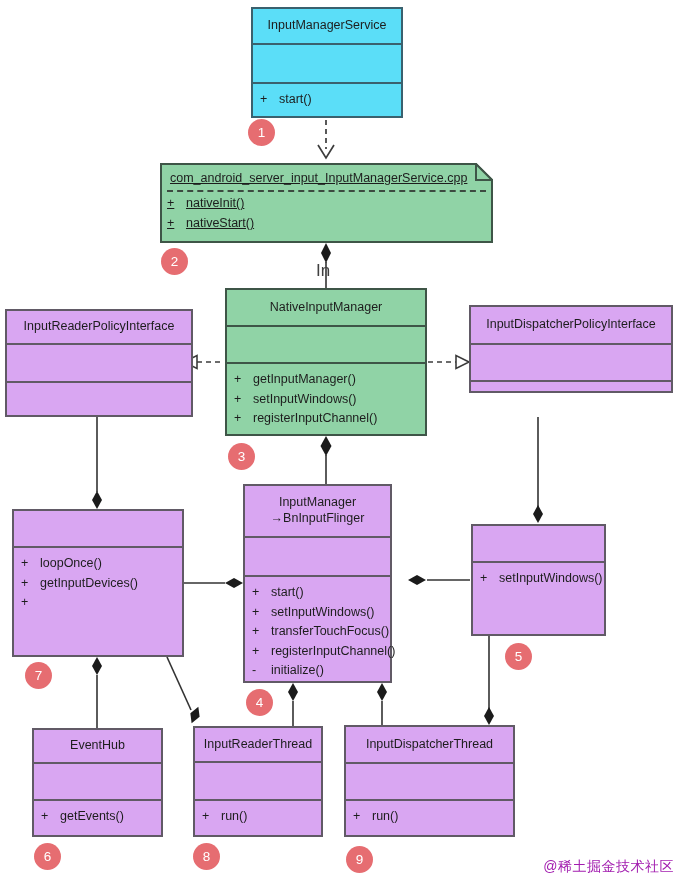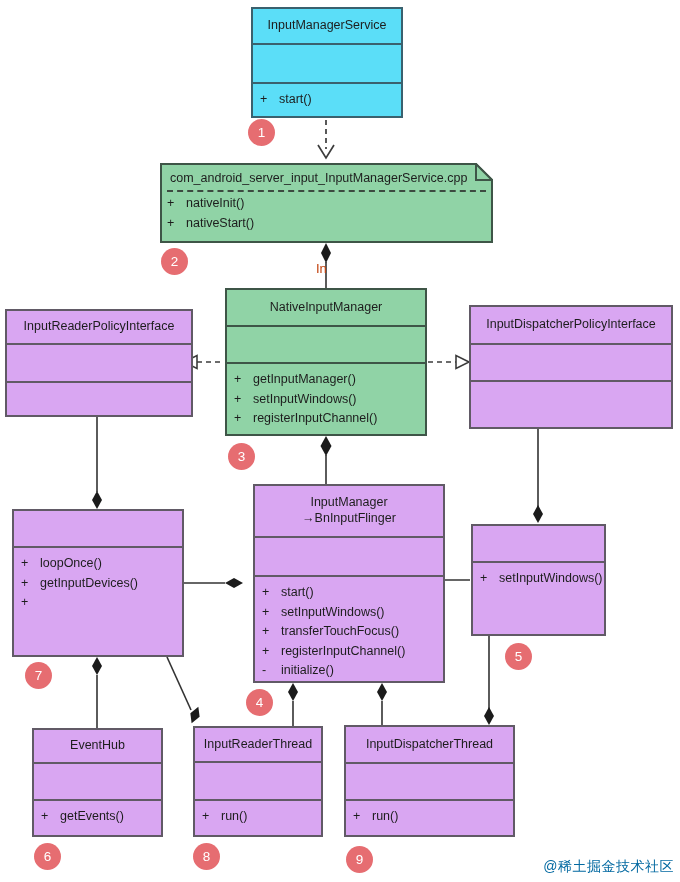--- a/index.html
+++ b/index.html
@@ -19,30 +19,30 @@
   .ttl{
     display:flex;flex-direction:column;align-items:center;justify-content:center;
     border-bottom:2px solid var(--bd);box-sizing:border-box;flex:0 0 auto;line-height:1.25;
   }
   .mid{border-bottom:2px solid var(--bd);box-sizing:border-box;flex:0 0 auto;}
   .meth{flex:1 1 auto;padding-top:6px;box-sizing:border-box;}
   .mrow{display:flex;padding-left:7px;line-height:19.5px;}
   .vis{width:19px;flex:0 0 19px;}
   
   .note{position:absolute;box-sizing:border-box;font-size:12.5px;}
-  .note .inner{position:absolute;left:0;top:0;right:0;bottom:0;padding-top:7px;}
+  .note .inner{position:absolute;left:0;top:0;right:0;bottom:0;padding-top:7px;text-decoration:underline;}
   .note .ntitle{padding:0 10px;line-height:17px;}
   .note .nsep{border-top:2px dashed #3c4a40;margin:3px 7px 2px 7px;height:0;}
   .badge{
     position:absolute;width:27px;height:27px;border-radius:50%;
     background:#E66D71;color:#ffffff;font-size:13.5px;
     display:flex;align-items:center;justify-content:center;
   }
-  .rel-label{position:absolute;color:#c2410c;font-size:13px;}
-  .watermark{position:absolute;right:6px;top:858px;color:#0369a1;font-size:14px;letter-spacing:.5px;}
+  .rel-label{position:absolute;color:#404040;font-size:17px;}
+  .watermark{position:absolute;right:6px;top:858px;color:#a21caf;font-size:14px;letter-spacing:.5px;}
 </style>
 </head>
 <body>
 
 <div id="stage">
 
   <svg width="680" height="882">
 
     <path d="M326 120 V149" stroke="#3c3c3c" stroke-width="1.7" stroke-dasharray="5 4" fill="none"></path>
     <polyline points="318,145 326,158 334,145" stroke="#3c3c3c" stroke-width="1.7" fill="none"></polyline>
@@ -137,21 +137,21 @@
       </div>
     </div>
   </div>
 
   <div class="box" style="left:5px;top:309px;width:188px;height:108px">
     <div class="ttl" style="height:34px">InputReaderPolicyInterface</div>
     <div class="mid" style="height:38px"></div>
     <div class="meth"></div>
   </div>
 
-  <div class="box" style="left:469px;top:305px;width:204px;height:124px">
+  <div class="box" style="left:469px;top:305px;width:204px;height:88px">
     <div class="ttl" style="height:38px">InputDispatcherPolicyInterface</div>
     <div class="mid" style="height:37px"></div>
     <div class="meth"></div>
   </div>
 
   <div class="box" style="left:12px;top:509px;width:172px;height:148px">
     <div class="mid" style="height:37px"></div>
     <div class="meth">
       <div class="mrow">
         <span class="vis">+</span>
@@ -160,21 +160,21 @@
       <div class="mrow">
         <span class="vis">+</span>
         <span>getInputDevices()</span>
       </div>
       <div class="mrow">
         <span class="vis">+</span>
       </div>
     </div>
   </div>
 
-  <div class="box" style="left:253px;top:484px;width:192px;height:199px">
+  <div class="box" style="left:243px;top:484px;width:149px;height:199px">
     <div class="ttl" style="height:52px">
       <div>InputManager</div>
       <div>→BnInputFlinger</div>
     </div>
     <div class="mid" style="height:39px"></div>
     <div class="meth">
       <div class="mrow">
         <span class="vis">+</span>
         <span>start()</span>
       </div>

